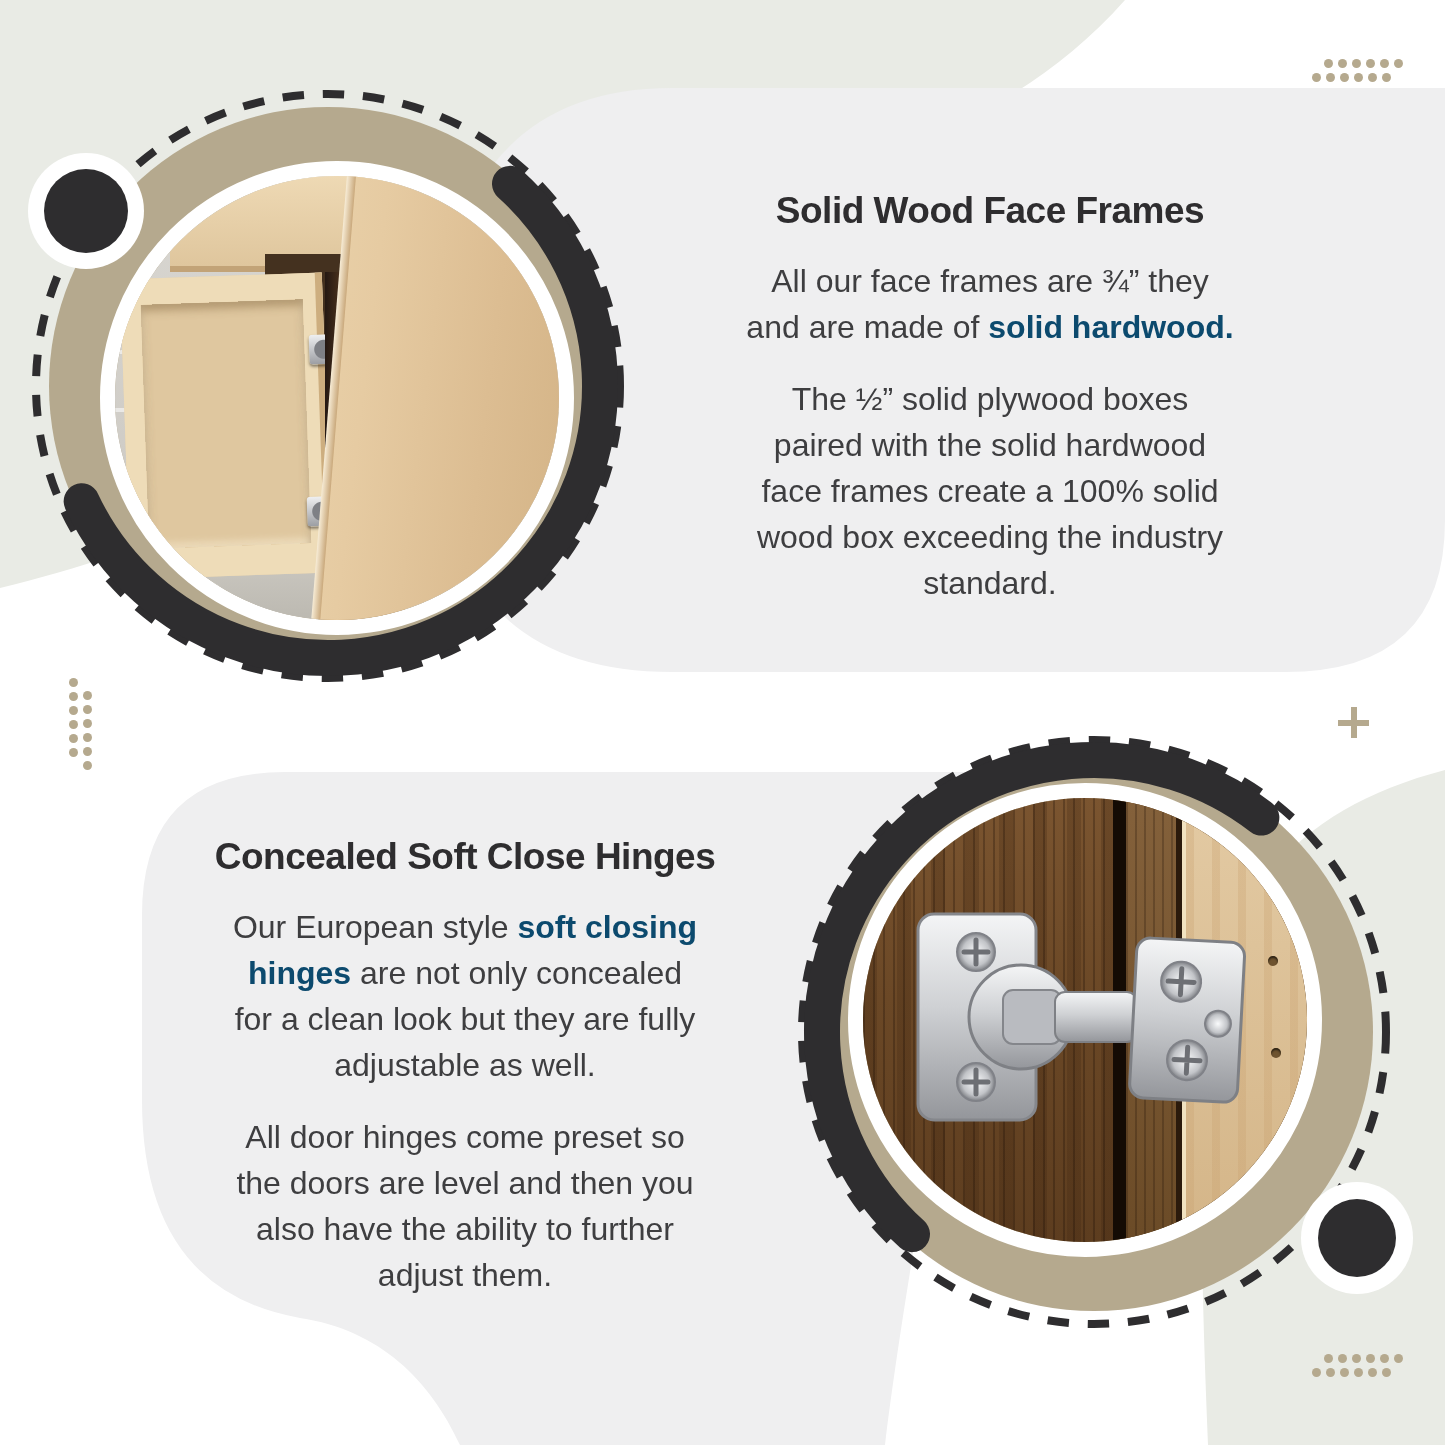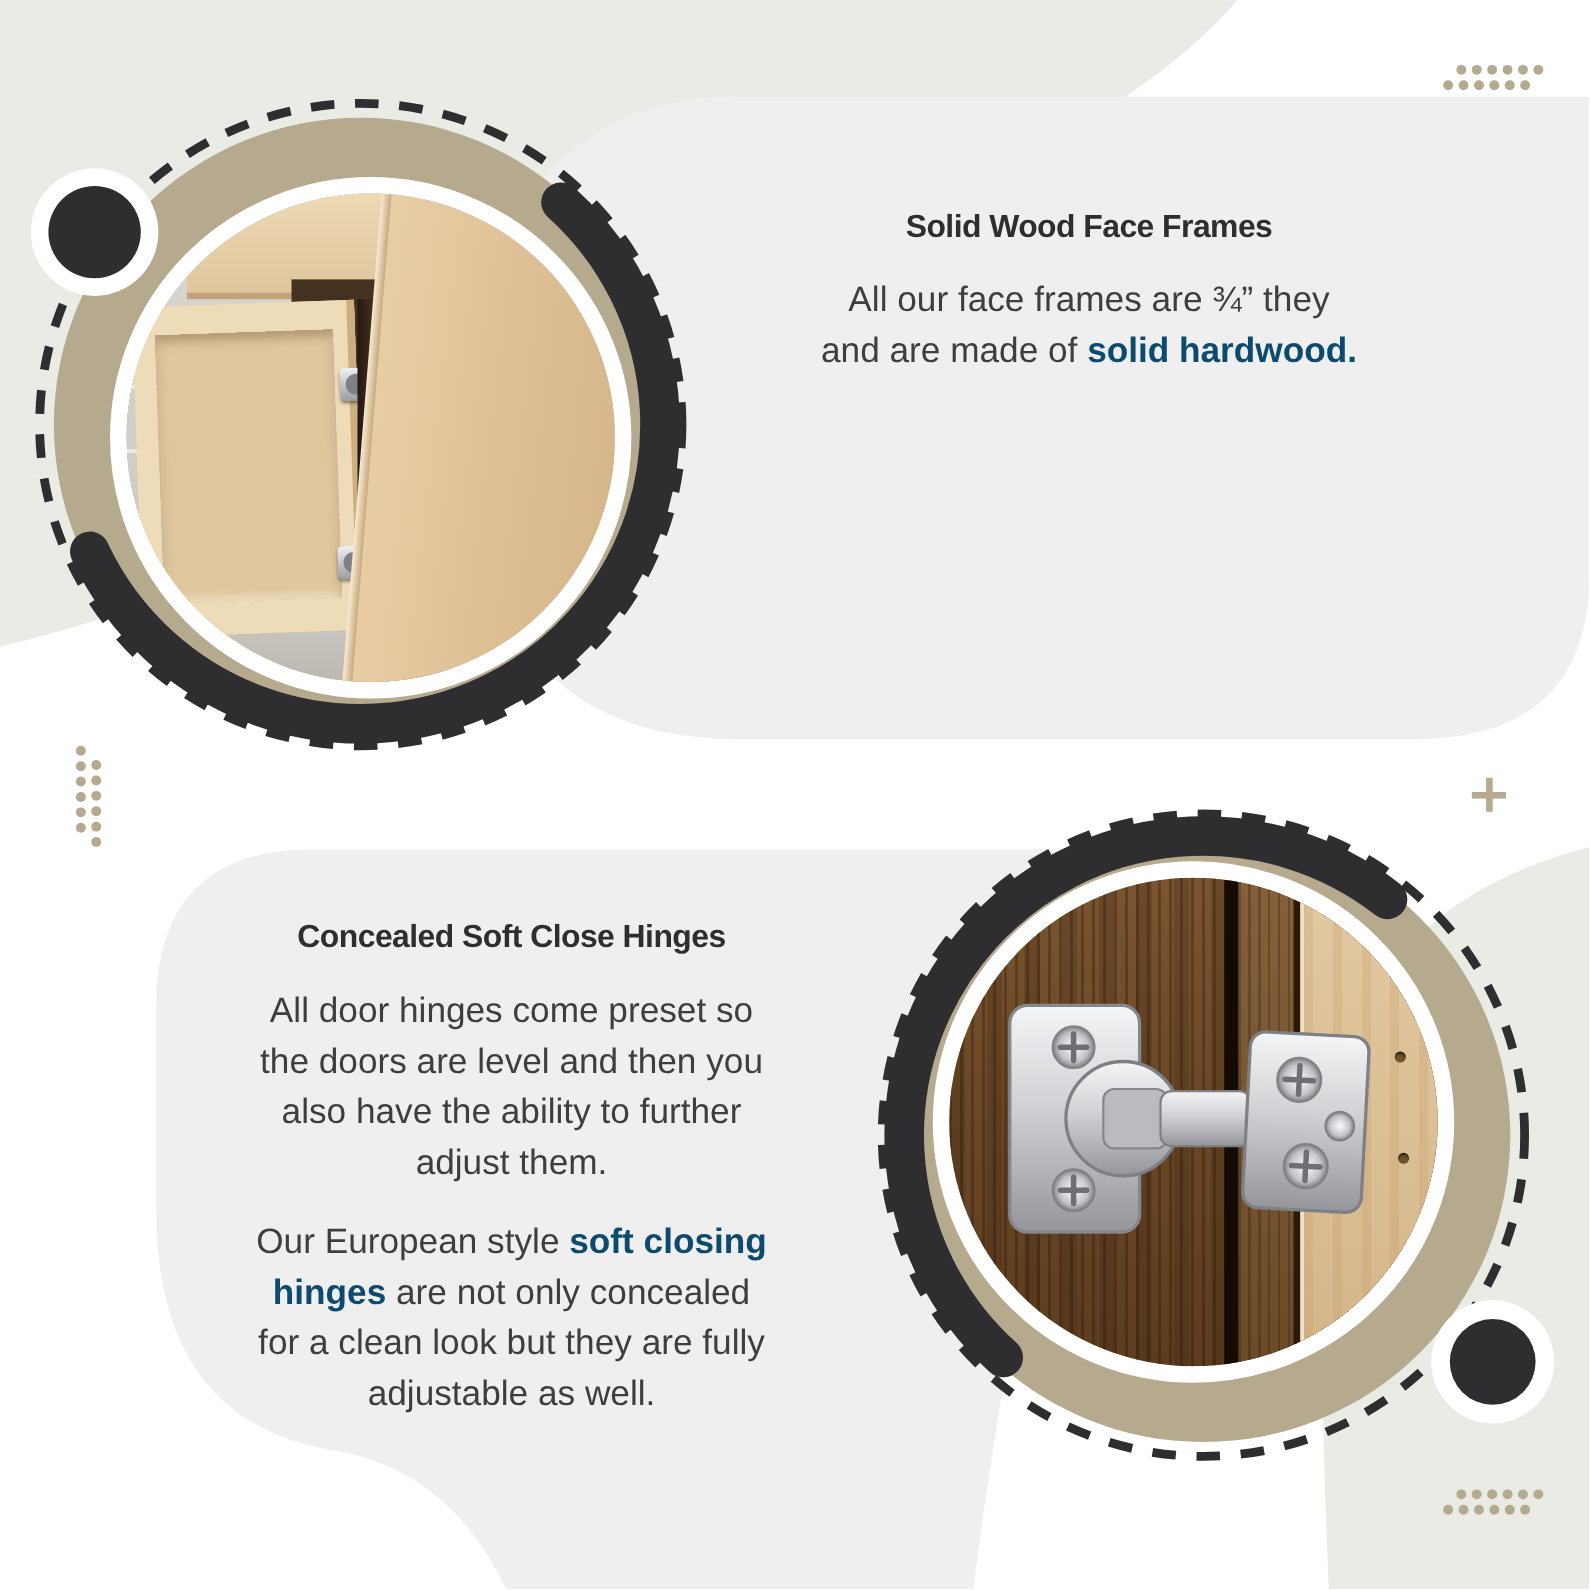--- a/index.html
+++ b/index.html
@@ -84,21 +84,21 @@
   .feature-top .badge-white{left:-6px;top:61px;width:116px;height:116px;}
   .feature-top .badge-black{left:10px;top:77px;width:84px;height:84px;}
   .feature-bottom .badge-white{left:501px;top:444px;width:112px;height:112px;}
   .feature-bottom .badge-black{left:518px;top:461px;width:78px;height:78px;}
 
   
   .copy{position:absolute;text-align:center;}
   .copy-top{left:665px;top:190px;width:650px;}
   .copy-bottom{left:130px;top:836px;width:670px;}
   .copy h2{
-    margin:0;font-size:29px;font-weight:800;letter-spacing:-.5px;
+    margin:0;font-size:37px;font-weight:800;letter-spacing:-.5px;
     color:var(--heading-text);
   }
   .copy p{
     margin:26px 0 0 0;font-size:32px;line-height:46px;font-weight:400;
     color:var(--body-text);white-space:pre-line;
   }
   .copy p .b{font-weight:700;color:#0c4a6e;}
 
   
   .dot{width:9px;height:9px;border-radius:50%;background:var(--accent-tan);}
@@ -150,32 +150,37 @@
       <div class="ph panel-edge"></div>
     </div>
     <div class="badge-white"></div>
     <div class="badge-black"></div>
   </div>
 
   <div class="copy copy-top">
     <h2>Solid Wood Face Frames</h2>
     <p><span>All our face frames are ¾” they
 and are made of </span><span class="b">solid hardwood.</span></p>
+    <p><span>The ½” solid plywood boxes
+paired with the solid hardwood
+face frames create a 100% solid
+wood box exceeding the industry
+standard.</span></p>
   </div>
 
   <div class="copy copy-bottom">
     <h2>Concealed Soft Close Hinges</h2>
+    <p><span>Our European style </span><span class="b">soft closing
+hinges</span><span> are not only concealed
+for a clean look but they are fully
+adjustable as well.</span></p>
     <p><span>All door hinges come preset so
 the doors are level and then you
 also have the ability to further
 adjust them.</span></p>
-    <p><span>Our European style </span><span class="b">soft closing
-hinges</span><span> are not only concealed
-for a clean look but they are fully
-adjustable as well.</span></p>
   </div>
 
   <div class="feature feature-bottom">
     <div class="tan-disc"></div>
     <svg class="rings" viewBox="0 0 600 600">
       <circle cx="300" cy="300" r="292" fill="none" stroke="var(--accent-dark)" stroke-width="8" stroke-dasharray="21.5 18.8"></circle>
       <circle cx="300" cy="300" r="272" fill="none" stroke="var(--accent-dark)" stroke-width="36" stroke-linecap="round" stroke-dasharray="835 2000" transform="rotate(132 300 300)"></circle>
     </svg>
     <div class="photo-wrap">
       <div class="ph walnut"></div>

